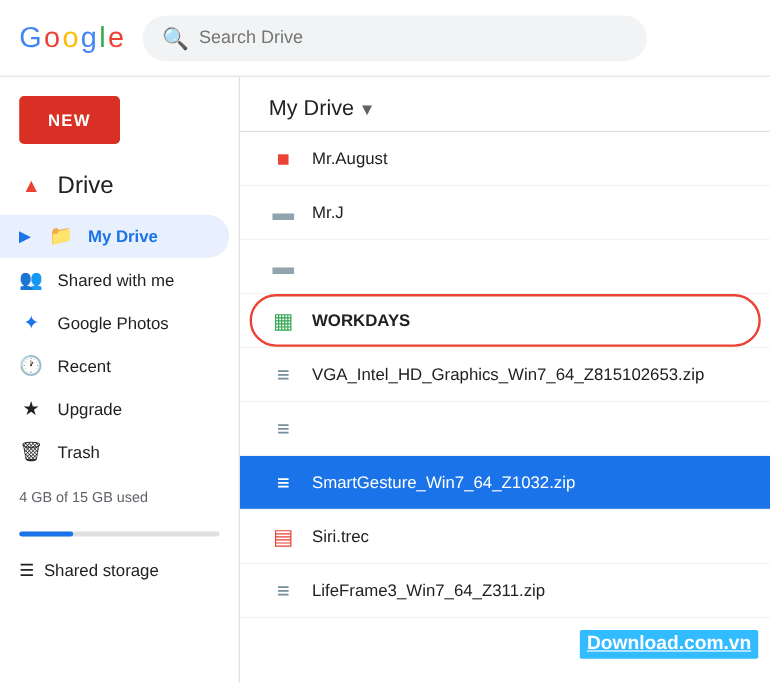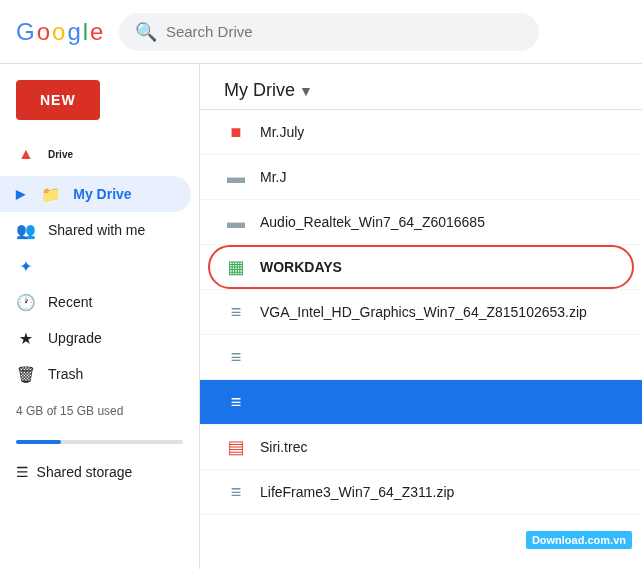--- a/index.html
+++ b/index.html
@@ -100,22 +100,23 @@
       position: absolute; left: 8px; right: 8px; top: 0; bottom: 0;
       border: 2.5px solid #ea4335; border-radius: 28px; pointer-events: none;
       z-index: 10;
     }
 
     
     .watermark {
       position: fixed; bottom: 20px; right: 10px;
       opacity: 0.8; z-index: 100;
       background: #00aaff; color: white;
-      font-size: 11px; padding: 3px 6px; border-radius: 2px;
+      font-size: 16px; padding: 3px 6px; border-radius: 2px;
       font-weight: bold;
+      text-decoration: underline;
     }
   </style>
 </head>
 <body>
 
 <div class="topbar">
   <div class="google-logo">
     <span class="g-blue">G</span>
       <span class="g-red">o</span>
       <span class="g-yellow">o</span>
@@ -130,36 +131,37 @@
 </div>
 
 <div class="main-layout">
 
   <div class="sidebar">
     <button class="new-btn">NEW</button>
 
     
     <div class="sidebar-item" style="margin-bottom:4px;">
       <span class="item-icon" style="color:#ea4335;">▲</span>
-      <span style="font-size:10px; font-weight:700;">Drive</span>
+      <span style="font-size:20px; font-weight:400;">Drive</span>
     </div>
 
     <div class="sidebar-item active">
       <span class="chevron">▶</span>
       <span class="item-icon drive-icon">📁</span>
       <span>My Drive</span>
     </div>
 
     <div class="sidebar-item">
       <span class="item-icon">👥</span>
       <span>Shared with me</span>
     </div>
 
     <div class="sidebar-item">
       <span class="item-icon" style="color:#1a73e8;">✦</span>
+      <span>Google Photos</span>
     </div>
 
     <div class="sidebar-item">
       <span class="item-icon">🕐</span>
       <span>Recent</span>
     </div>
 
     <div class="sidebar-item">
       <span class="item-icon">★</span>
       <span>Upgrade</span>
@@ -189,50 +191,50 @@
       <span class="drive-title">
         <span>My Drive</span>
         <span style="font-size:14px; color:#5f6368; cursor:pointer;">▼</span>
       </span>
     </div>
 
     <div class="file-list">
 
       <div class="file-row">
         <span class="file-icon folder-red">■</span>
-        <span class="file-name">Mr.July</span>
+        <span class="file-name">Mr.August</span>
       </div>
 
       <div class="file-row">
         <span class="file-icon folder-gray">▬</span>
         <span class="file-name">Mr.J</span>
       </div>
 
       <div class="file-row">
         <span class="file-icon folder-gray">▬</span>
-        <span class="file-name">Audio_Realtek_Win7_64_Z6016685</span>
       </div>
 
       <div class="file-row workdays-row" style="position:relative;">
         <div class="circle-annotation"></div>
         <span class="file-icon sheets-green" style="font-size:18px;">▦</span>
         <span class="file-name" style="font-weight:600;">WORKDAYS</span>
       </div>
 
       <div class="file-row">
         <span class="file-icon zip-icon">≡</span>
         <span class="file-name">VGA_Intel_HD_Graphics_Win7_64_Z815102653.zip</span>
       </div>
 
       <div class="file-row">
         <span class="file-icon zip-icon">≡</span>
       </div>
 
       <div class="file-row selected">
         <span class="file-icon" style="color:#fff;">≡</span>
+        <span class="file-name">SmartGesture_Win7_64_Z1032.zip</span>
       </div>
 
       <div class="file-row">
         <span class="file-icon trec-icon">▤</span>
         <span class="file-name">Siri.trec</span>
       </div>
 
       <div class="file-row">
         <span class="file-icon zip-icon">≡</span>
         <span class="file-name">LifeFrame3_Win7_64_Z311.zip</span>

